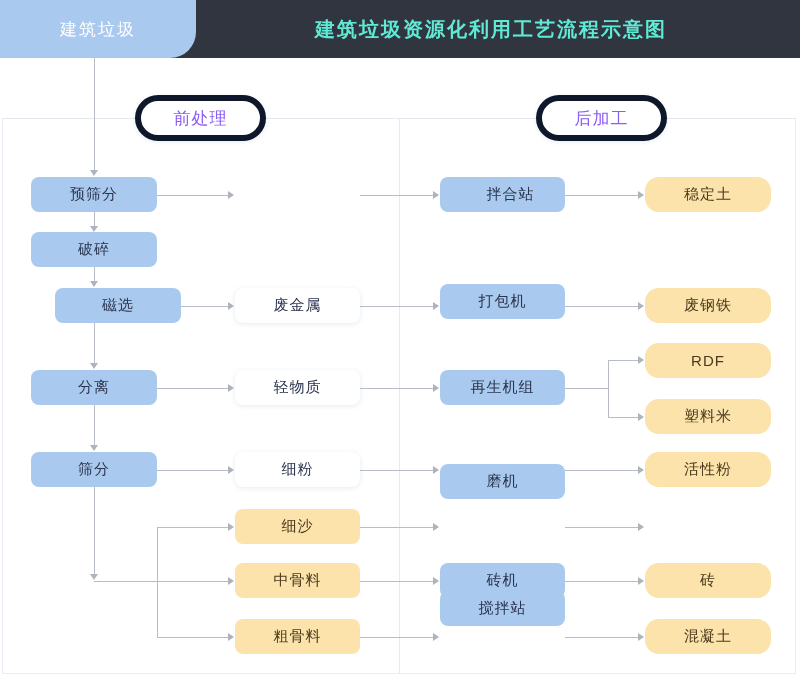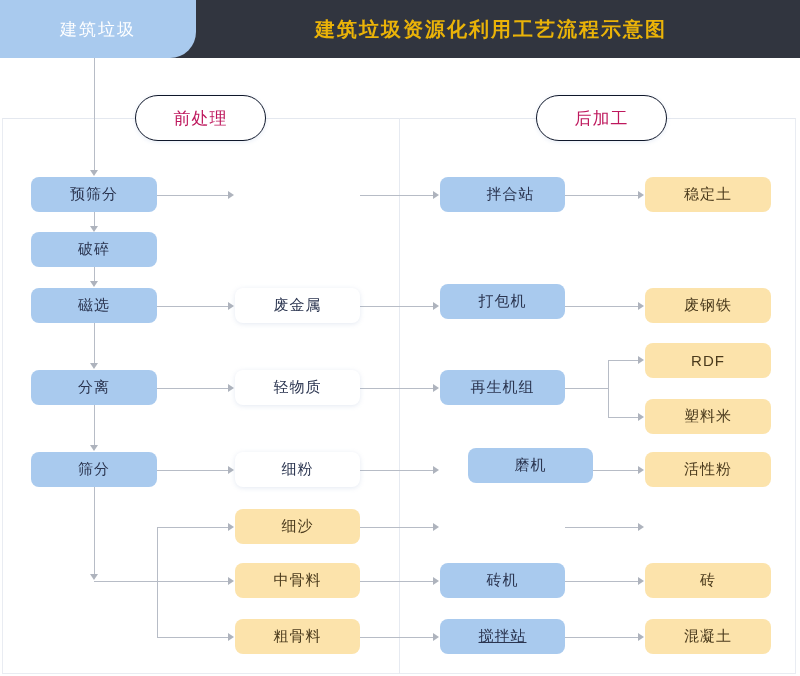--- a/index.html
+++ b/index.html
@@ -23,44 +23,44 @@
     background:#a9caee;
     border-bottom-right-radius:26px;
     display:flex;align-items:center;justify-content:center;
   }
   .header-tab-label{
     font-size:17px;color:#ffffff;letter-spacing:2px;font-weight:400;
   }
   .header-title{
     position:absolute;left:196px;top:0;right:0;height:58px;
     display:flex;align-items:center;justify-content:center;
-    color:#eab308;font-size:20px;font-weight:bold;letter-spacing:2px;
+    color:#5eead4;font-size:20px;font-weight:bold;letter-spacing:2px;
     padding-right:14px;box-sizing:border-box;
   }
 
   
   .panel{
     position:absolute;left:2px;top:118px;width:794px;height:556px;
     border:1px solid #e9ecf2;
     border-top:1px solid #e4e8ef;
     box-sizing:border-box;
     background:transparent;
   }
   .v-divider{
     position:absolute;left:399px;top:118px;width:1px;height:556px;
     background:#e6eaf1;
   }
 
   
   .chip{
     position:absolute;height:46px;
-    background:#ffffff;border:1px solid #0f172a;
+    background:#ffffff;border:6px solid #0f172a;
     border-radius:23px;
     display:flex;align-items:center;justify-content:center;
-    font-size:17px;color:#be185d;letter-spacing:1px;
+    font-size:17px;color:#8b5cf6;letter-spacing:1px;
     box-shadow:0 1px 4px rgba(140,170,215,.22);
     box-sizing:border-box;
     text-align:right;
   }
   .chip-pre{left:135px;top:95px;width:131px;}
   .chip-post{left:536px;top:95px;width:131px;}
 
   
   .node{
     position:absolute;height:35px;border-radius:8px;
@@ -68,21 +68,21 @@
     font-size:15px;letter-spacing:1px;
     box-sizing:border-box;
   }
   .node.blue{background:#a9caee;color:#2b3550;}
   .node.white{background:#ffffff;color:#2b3550;box-shadow:0 1px 5px rgba(120,145,190,.20);}
   .node.amber{background:#fce3ab;color:#4a3a1c;}
 
   .col1{left:31px;width:126px;}
   .col2{left:235px;width:125px;}
   .col3{left:440px;width:125px;}
-  .col4{left:645px;width:126px;}
+  .col4{left:645px;width:126px;border-radius:14px;}
 
   
   .ln{position:absolute;background:#b7bcc6;}
   .ln.h{height:1px;}
   .ln.v{width:1px;}
   .arw{
     position:absolute;width:0;height:0;
     border-style:solid;
   }
   .arw.right{
@@ -181,37 +181,37 @@
     <div class="ln h" style="left:565px;top:527px;width:74px;"></div>
     <div class="arw right" style="left:638px;top:523px;"></div>
     <div class="ln h" style="left:565px;top:581px;width:74px;"></div>
     <div class="arw right" style="left:638px;top:577px;"></div>
     <div class="ln h" style="left:565px;top:637px;width:74px;"></div>
     <div class="arw right" style="left:638px;top:633px;"></div>
   </div>
 
   <div class="node blue col1" style="top:177px;">预筛分</div>
   <div class="node blue col1" style="top:232px;">破碎</div>
-  <div class="node blue col1" style="top:288px;">磁选</div>
+  <div class="node blue col1" style="top:288px;margin-left:24px;">磁选</div>
   <div class="node blue col1" style="top:370px;">分离</div>
   <div class="node blue col1" style="top:452px;">筛分</div>
 
   <div class="node white col2" style="top:288px;">废金属</div>
   <div class="node white col2" style="top:370px;">轻物质</div>
   <div class="node white col2" style="top:452px;">细粉</div>
   <div class="node amber col2" style="top:509px;">细沙</div>
   <div class="node amber col2" style="top:563px;">中骨料</div>
   <div class="node amber col2" style="top:619px;">粗骨料</div>
 
   <div class="node blue col3" style="top:177px;padding-left:16px;">拌合站</div>
   <div class="node blue col3" style="top:284px;">打包机</div>
   <div class="node blue col3" style="top:370px;">再生机组</div>
-  <div class="node blue col3" style="top:448px;margin-left:28px;">磨机</div>
+  <div class="node blue col3" style="top:464px;">磨机</div>
   <div class="node blue col3" style="top:563px;">砖机</div>
-  <div class="node blue col3" style="top:619px;text-decoration:underline;">搅拌站</div>
+  <div class="node blue col3" style="top:591px;">搅拌站</div>
 
   <div class="node amber col4" style="top:177px;">稳定土</div>
   <div class="node amber col4" style="top:288px;">废钢铁</div>
   <div class="node amber col4" style="top:343px;">RDF</div>
   <div class="node amber col4" style="top:399px;">塑料米</div>
   <div class="node amber col4" style="top:452px;">活性粉</div>
   <div class="node amber col4" style="top:563px;">砖</div>
   <div class="node amber col4" style="top:619px;">混凝土</div>
 
 </div>

